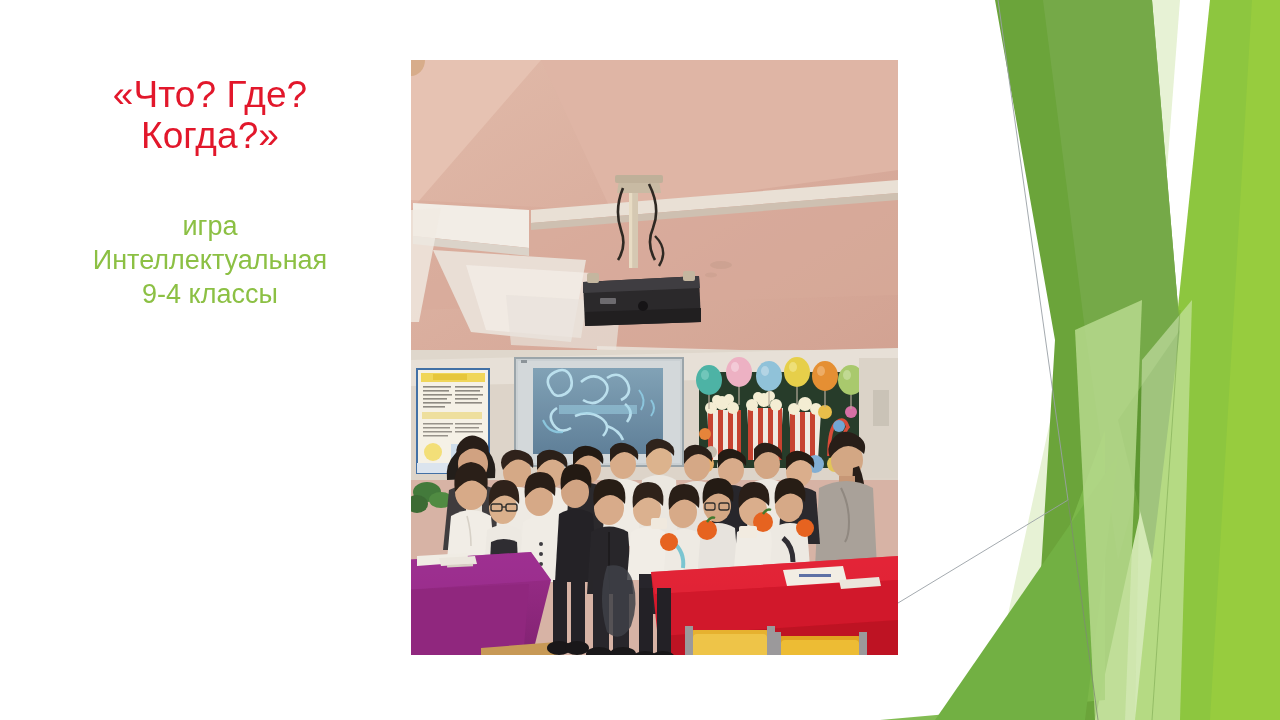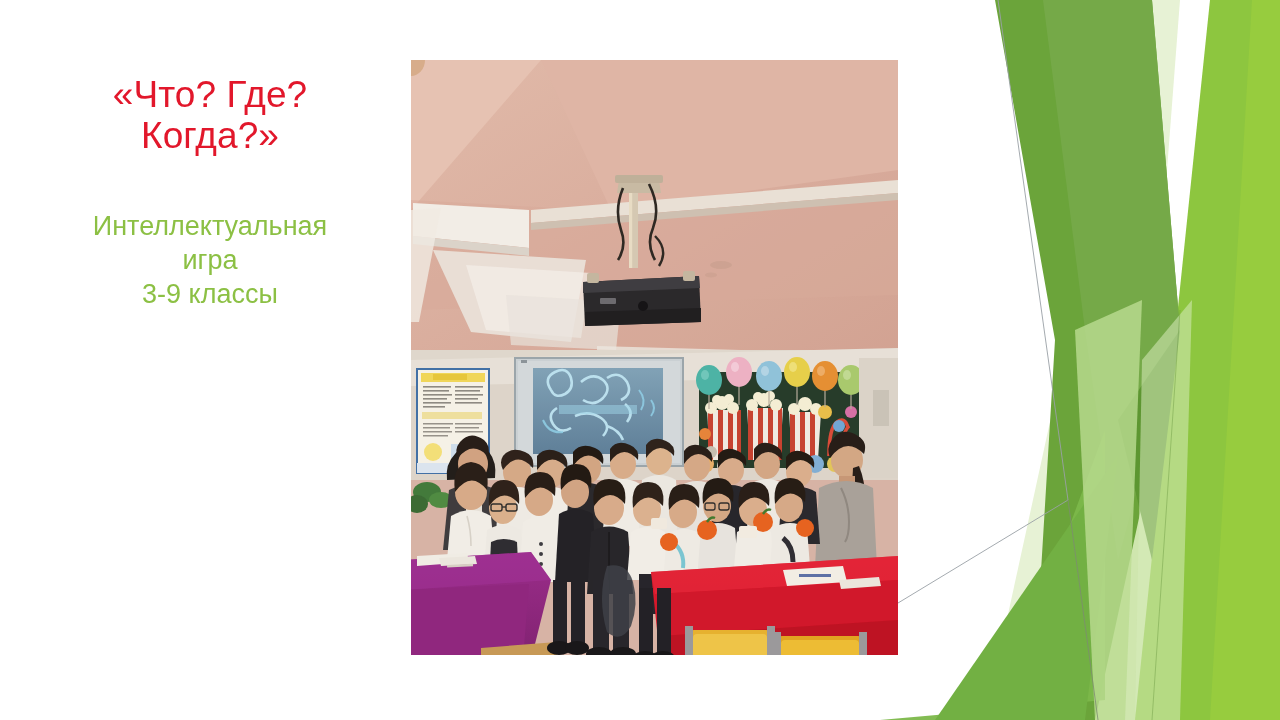--- a/index.html
+++ b/index.html
@@ -107,23 +107,23 @@
       <line x1="188" y1="500" x2="-10" y2="620" stroke="#9AA0A6" stroke-width="0.9"></line>
       <line x1="188" y1="500" x2="218" y2="720" stroke="#7E8B72" stroke-width="0.8"></line>
       <line x1="300" y1="310" x2="272" y2="720" stroke="#62913A" stroke-width="0.8" opacity="0.5"></line>
     </svg>
   </div>
 
   <div id="text-block">
     <h1 id="slide-title">«Что? Где?
 Когда?»</h1>
     <div id="subtitle-block">
+      <p class="subtitle-line">игра</p>
       <p class="subtitle-line">Интеллектуальная</p>
-      <p class="subtitle-line">игра</p>
-      <p class="subtitle-line">3-9 классы</p>
+      <p class="subtitle-line">9-4 классы</p>
     </div>
   </div>
 
   <div id="photo-frame">
     <svg width="487" height="595" viewBox="0 0 487 595" xmlns="http://www.w3.org/2000/svg">
       <defs>
         <clipPath id="photoClip">
             <rect x="0" y="0" width="487" height="595"></rect>
           </clipPath>
         <linearGradient id="ceilGrad" x1="0" y1="0" x2="1" y2="1">

